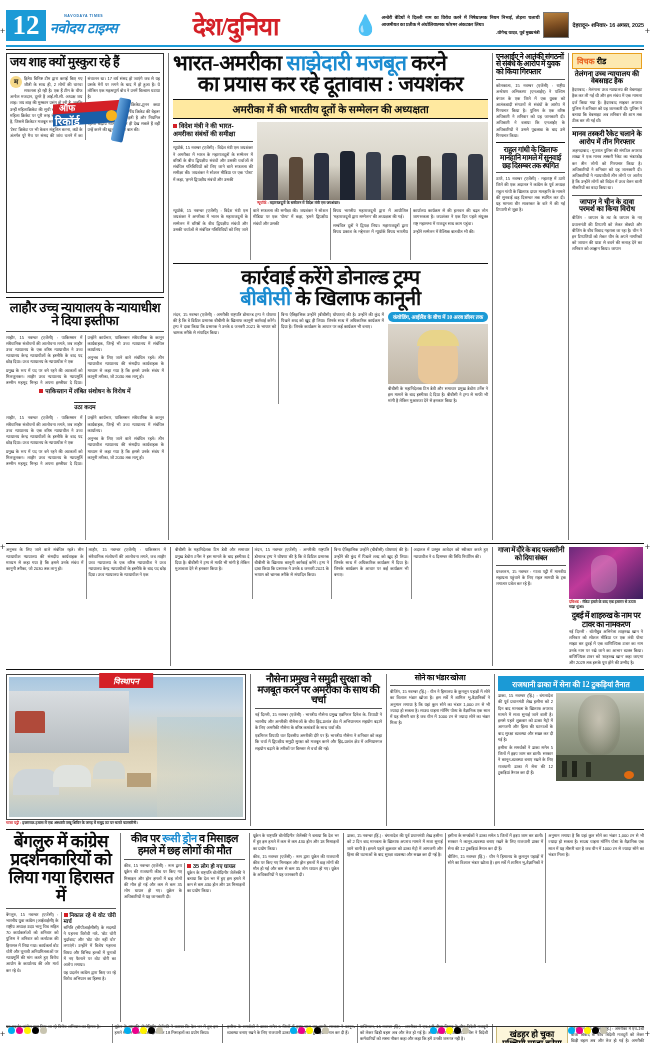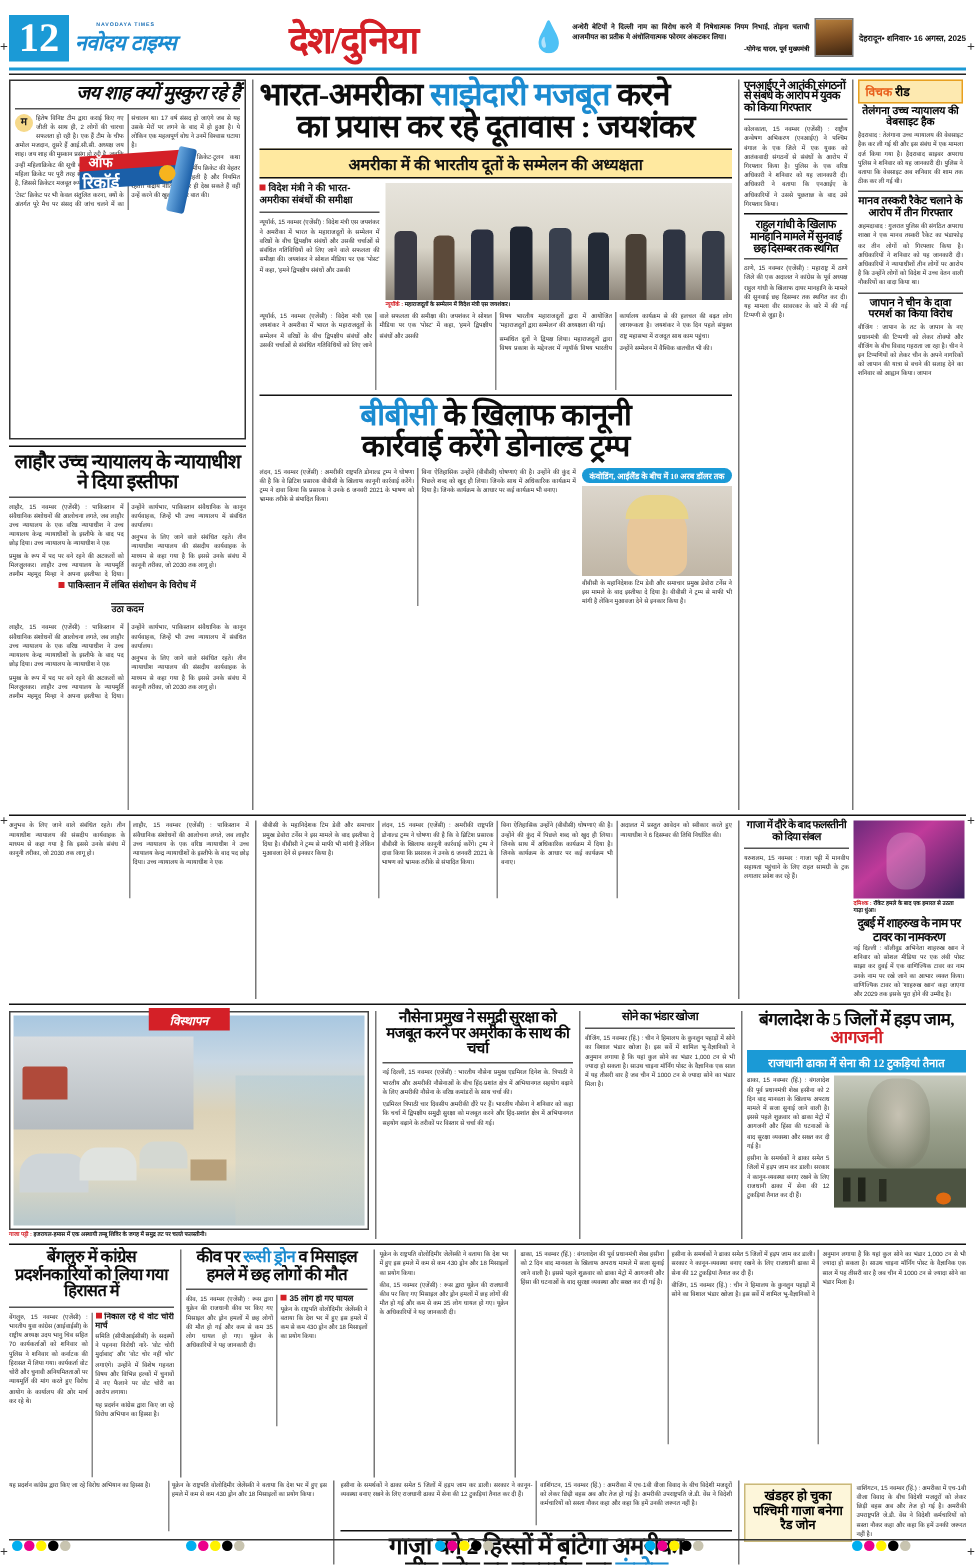--- a/index.html
+++ b/index.html
@@ -145,21 +145,21 @@
     </div>
     <div class="dateline">देहरादून• शनिवार• 16 अगस्त, 2025</div>
   </div>
   <div class="head-rule"></div>
   <div class="head-rule2"></div>
 
   <div style="display:flex; gap:4px;">
 
     <div style="width:158px;">
       <div style="border:.5px solid #333; padding:2px 3px 3px; position:relative; height:240px; overflow:hidden;">
-        <div class="hl" style="font-size:12.5px; text-align:right; font-style:italic;">जय शाह क्यों मुस्कुरा रहे हैं</div>
+        <div class="hl" style="font-size:12.5px; text-align:left; ">जय शाह क्यों मुस्कुरा रहे हैं</div>
         <hr class="thin">
         <div class="offrec">
           <div class="band1"></div>
             <div class="band2"></div>
           <div class="pen"></div>
           <div class="circ"></div>
           <div class="t1">ऑफ</div>
           <div class="t2">रिकॉर्ड</div>
         </div>
         <div class="cols2 col-text" style="margin-top:2px;">
@@ -237,24 +237,24 @@
         <div class="cols4 col-text" style="margin-top:2px; height:52px; overflow:hidden;">
           <p>न्यूयॉर्क, 15 नवम्बर (एजेंसी) : विदेश मंत्री एस जयशंकर ने अमरीका में भारत के महाराजदूतों के सम्मेलन में वरिष्ठों के बीच द्विपक्षीय संबंधों और उसकी चर्चाओं से संबंधित गतिविधियों को लिए जाने वाले सफलता की समीक्षा की। जयशंकर ने सोशल मीडिया पर एक 'पोस्ट' में कहा, 'हमने द्विपक्षीय संबंधों और उसकी</p>
           <p>विषय भारतीय महाराजदूतों द्वारा में आयोजित 'महाराजदूतों द्वारा सम्मेलन' की अध्यक्षता की गई।</p>
           <p>सम्बंधित दूतों ने द्विपक्ष लिया। महाराजदूतों द्वारा विषय प्रकाश के मद्देनजर में न्यूयॉर्क विषय भारतीय कार्यालय कार्यक्रम से की हलचल की बढ़त लोग जागरूकता है। जयशंकर ने एक दिन पहले संयुक्त राष्ट्र महासभा में राजदूत साथ काम पहुंचा।</p>
           <p>उन्होंने सम्मेलन में वैश्विक बातचीत भी की।</p>
         </div>
 
         <hr class="thick">
 
         <div>
+          <div class="hl" style="font-size:20px; text-align:center;">कार्रवाई करेंगे डोनाल्ड ट्रम्प</div>
           <div class="hl" style="font-size:20px; text-align:center;">
             <span class="blue">बीबीसी</span><span> के खिलाफ कानूनी</span>
           </div>
-          <div class="hl" style="font-size:20px; text-align:center;">कार्रवाई करेंगे डोनाल्ड ट्रम्प</div>
 
           <div style="display:flex; gap:4px; margin-top:3px;">
             <div style="flex:1;" class="cols2 col-text">
               <p>लंदन, 15 नवम्बर (एजेंसी) : अमरीकी राष्ट्रपति डोनाल्ड ट्रम्प ने घोषणा की है कि वे ब्रिटिश प्रसारक बीबीसी के खिलाफ कानूनी कार्रवाई करेंगे। ट्रम्प ने दावा किया कि प्रसारक ने उनके 6 जनवरी 2021 के भाषण को भ्रामक तरीके से संपादित किया।</p>
               <p>बिना ऐतिहासिक उन्होंने (बीबीसी) घोषणाएं की है। उन्होंने की कुंद में पिछले शब्द को खुद ही लिया। जिनके साथ में अधिकारिक कार्यक्रम में दिया है। जिनके कार्यक्रम के आधार पर कई कार्यक्रम भी बनाए।</p>
             </div>
             <div style="width:100px;">
               <div class="bluepill" style="font-size:5.4px; padding:1px 4px; display:block; text-align:center;">कंवोडिंग, आईलैंड के बीच में 10 अरब डॉलर तक</div>
               <div class="photo" style="height:60px; margin-top:2px; background:linear-gradient(180deg,#dcd6cc 0%,#c0b6a6 100%);">
                 <div style="position:absolute;left:50%;top:12px;transform:translateX(-50%);width:40px;height:48px;background:#e8c79a;border-radius:18px 18px 10px 10px;"></div>
@@ -379,23 +379,20 @@
     <div style="width:104px;" class="vline">
       <div style="padding-left:3px;">
         <div class="hl" style="font-size:7.6px; text-align:center;">सोने का भंडार खोजा</div>
         <hr class="thin">
         <div class="col-text">बीजिंग, 15 नवम्बर (हिं.) : चीन ने हिमालय के कुनलुन पहाड़ों में सोने का विशाल भंडार खोजा है। इस सर्वे में शामिल भू-वैज्ञानिकों ने अनुमान लगाया है कि यहां कुल सोने का भंडार 1,000 टन से भी ज्यादा हो सकता है। साउथ चाइना मॉर्निंग पोस्ट के वैज्ञानिक एक साल में यह तीसरी बार है जब चीन में 1000 टन से ज्यादा सोने का भंडार मिला है।</div>
       </div>
     </div>
 
     <div style="width:150px;" class="vline">
       <div style="padding-left:3px;">
-        <div class="hl" style="font-size:11.5px; text-align:center; line-height:1.05;">
-          <span>बंगलादेश के 5 जिलों में हड़प जाम, </span><span class="redtxt">आगजनी</span>
-        </div>
         <div class="bluebar" style="font-size:7.5px; margin-top:2px;">राजधानी ढाका में सेना की 12 टुकड़ियां तैनात</div>
         <div style="display:flex; gap:3px; margin-top:2px;">
           <div style="width:55px;" class="col-text">
             <p>ढाका, 15 नवम्बर (हिं.) : बंगलादेश की पूर्व प्रधानमंत्री शेख हसीना को 2 दिन बाद मानवता के खिलाफ अपराध मामले में सजा सुनाई जाने वाली है। इससे पहले शुक्रवार को ढाका मेट्रो में आगजनी और हिंसा की घटनाओं के बाद सुरक्षा व्यवस्था और सख्त कर दी गई है।</p>
             <p>हसीना के समर्थकों ने ढाका समेत 5 जिलों में हड़प जाम कर डाली। सरकार ने कानून-व्यवस्था बनाए रखने के लिए राजधानी ढाका में सेना की 12 टुकड़ियां तैनात कर दी हैं।</p>
           </div>
           <div style="flex:1;">
             <div class="photo" style="height:88px; background:linear-gradient(180deg,#c8cbbe 0%,#9aa08c 40%,#6d7560 100%);">
               <div style="position:absolute;left:22px;top:2px;width:42px;height:60px;background:radial-gradient(ellipse at 50% 40%,rgba(200,195,180,.95),rgba(120,118,100,.3) 70%);border-radius:40%;"></div>
               <div style="position:absolute;bottom:0;left:0;right:0;height:26px;background:#4d5442;"></div>
@@ -406,21 +403,21 @@
             </div>
           </div>
         </div>
       </div>
     </div>
   </div>
 
   <div style="display:flex; gap:4px; margin-top:3px; border-top:1.6px solid #111; padding-top:3px;">
 
     <div style="width:110px;">
-      <div class="hl" style="font-size:11px; text-align:center; line-height:1.05;">बेंगलुरु में कांग्रेस प्रदर्शनकारियों को लिया गया हिरासत में</div>
+      <div class="hl" style="font-size:17px; text-align:center; line-height:1.05;">बेंगलुरु में कांग्रेस प्रदर्शनकारियों को लिया गया हिरासत में</div>
       <hr class="thin">
       <div class="cols2 col-text" style="height:110px; overflow:hidden;">
         <p>बेंगलुरु, 15 नवम्बर (एजेंसी) : भारतीय युवा कांग्रेस (आईवाईसी) के राष्ट्रीय अध्यक्ष उदय भानु चिब सहित 70 कार्यकर्ताओं को शनिवार को पुलिस ने शनिवार को कर्नाटक की हिरासत में लिया गया। कार्यकर्ता वोट चोरी और चुनावी अनियमितताओं पर न्यायमूर्ति की मांग करते हुए विरोध आयोग के कार्यालय की ओर मार्च कर रहे थे।</p>
         <div class="bpoint" style="font-size:5.5px;">
           <span class="sq"></span><span>निकाल रहे थे वोट चोरी मार्च</span>
         </div>
         <p>समिति (सीपीआईसीसी) के सदस्यों ने पहनना विरोधी नारे- 'वोट चोरी मुर्दाबाद' और 'वोट चोर नहीं चोर' लगाएंगे। उन्होंने में विशेष गहनता विषय और विभिन्न हल्कों में चुनावों में नए फैलाने पर वोट चोरी का आरोप लगाया।</p>
         <p>यह प्रदर्शन कांग्रेस द्वारा किए जा रहे विरोध अभियान का हिस्सा है।</p>
       </div>
     </div>

